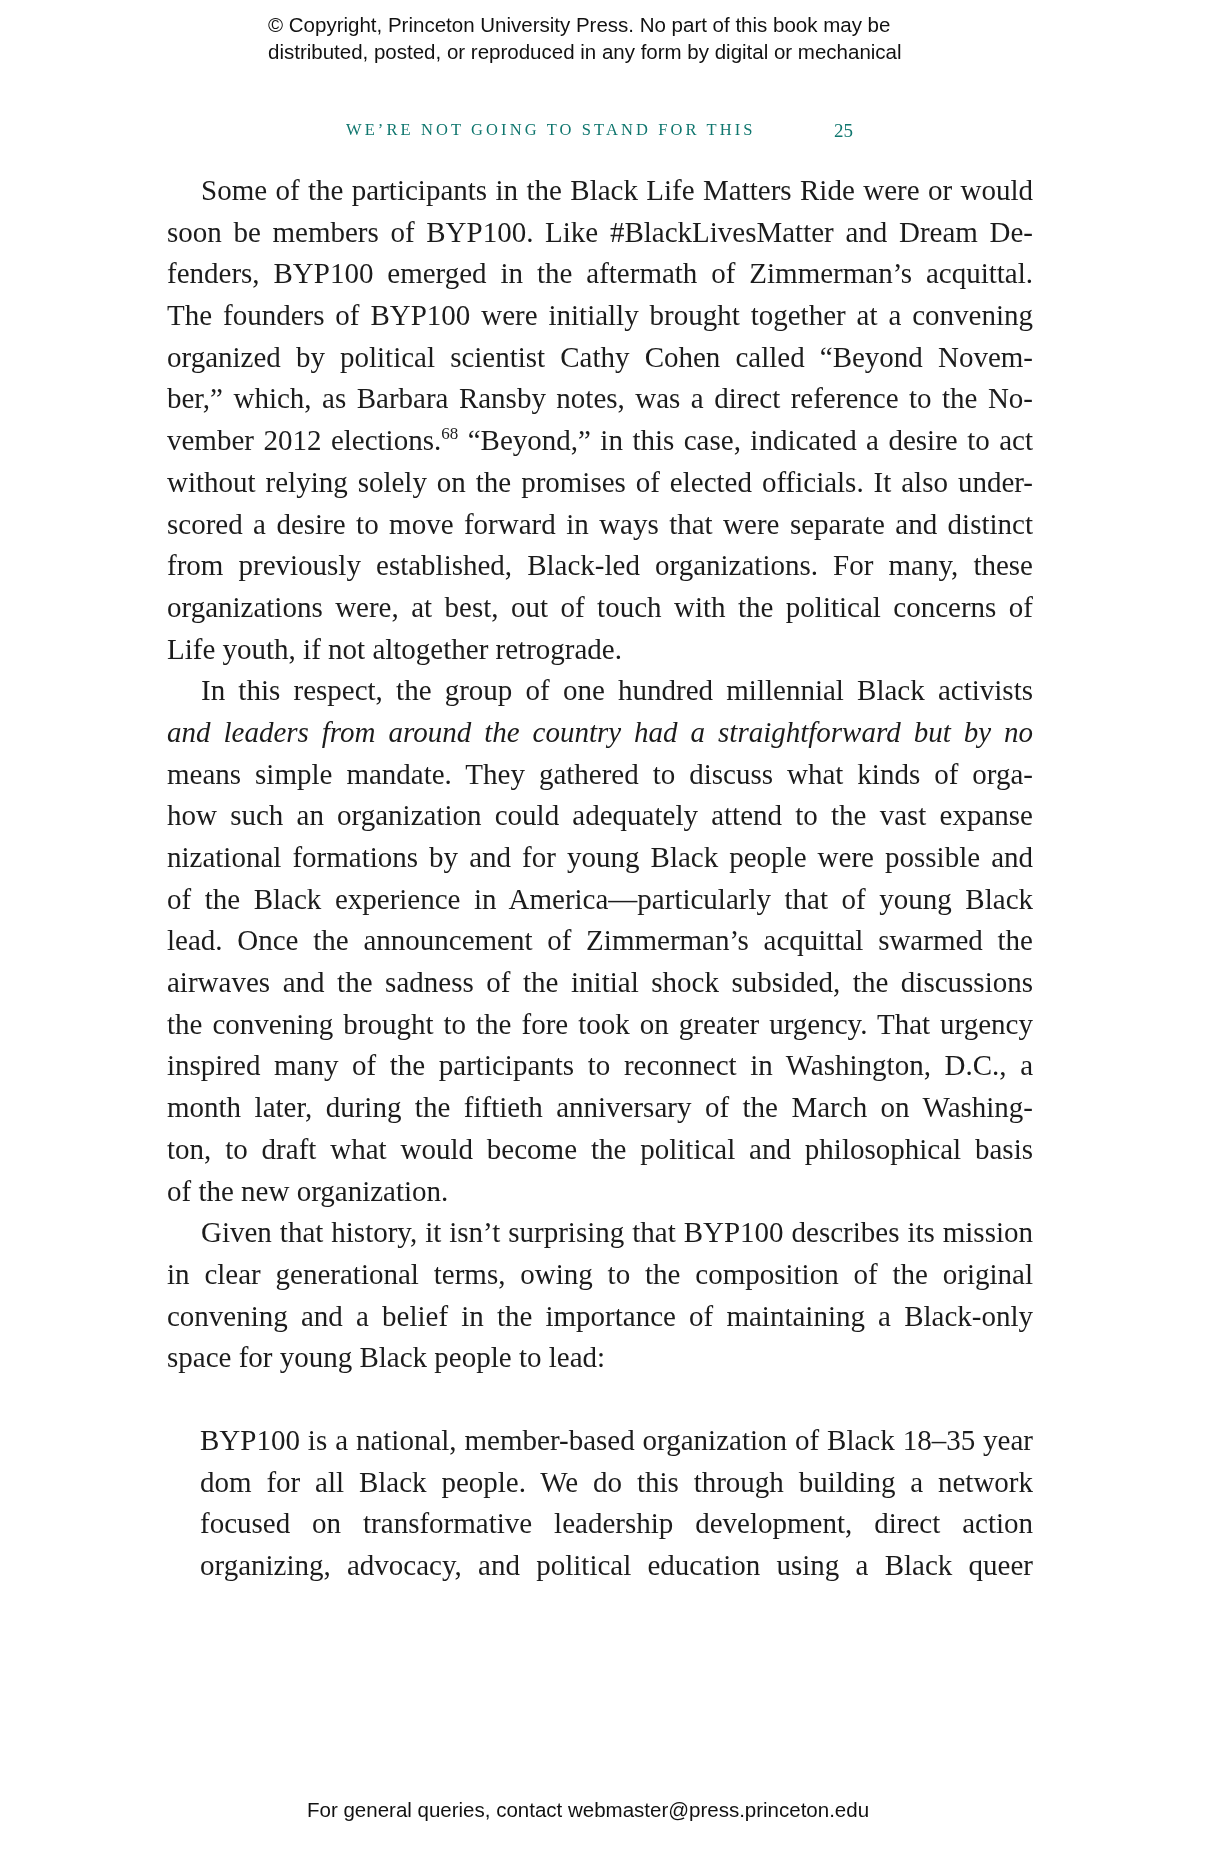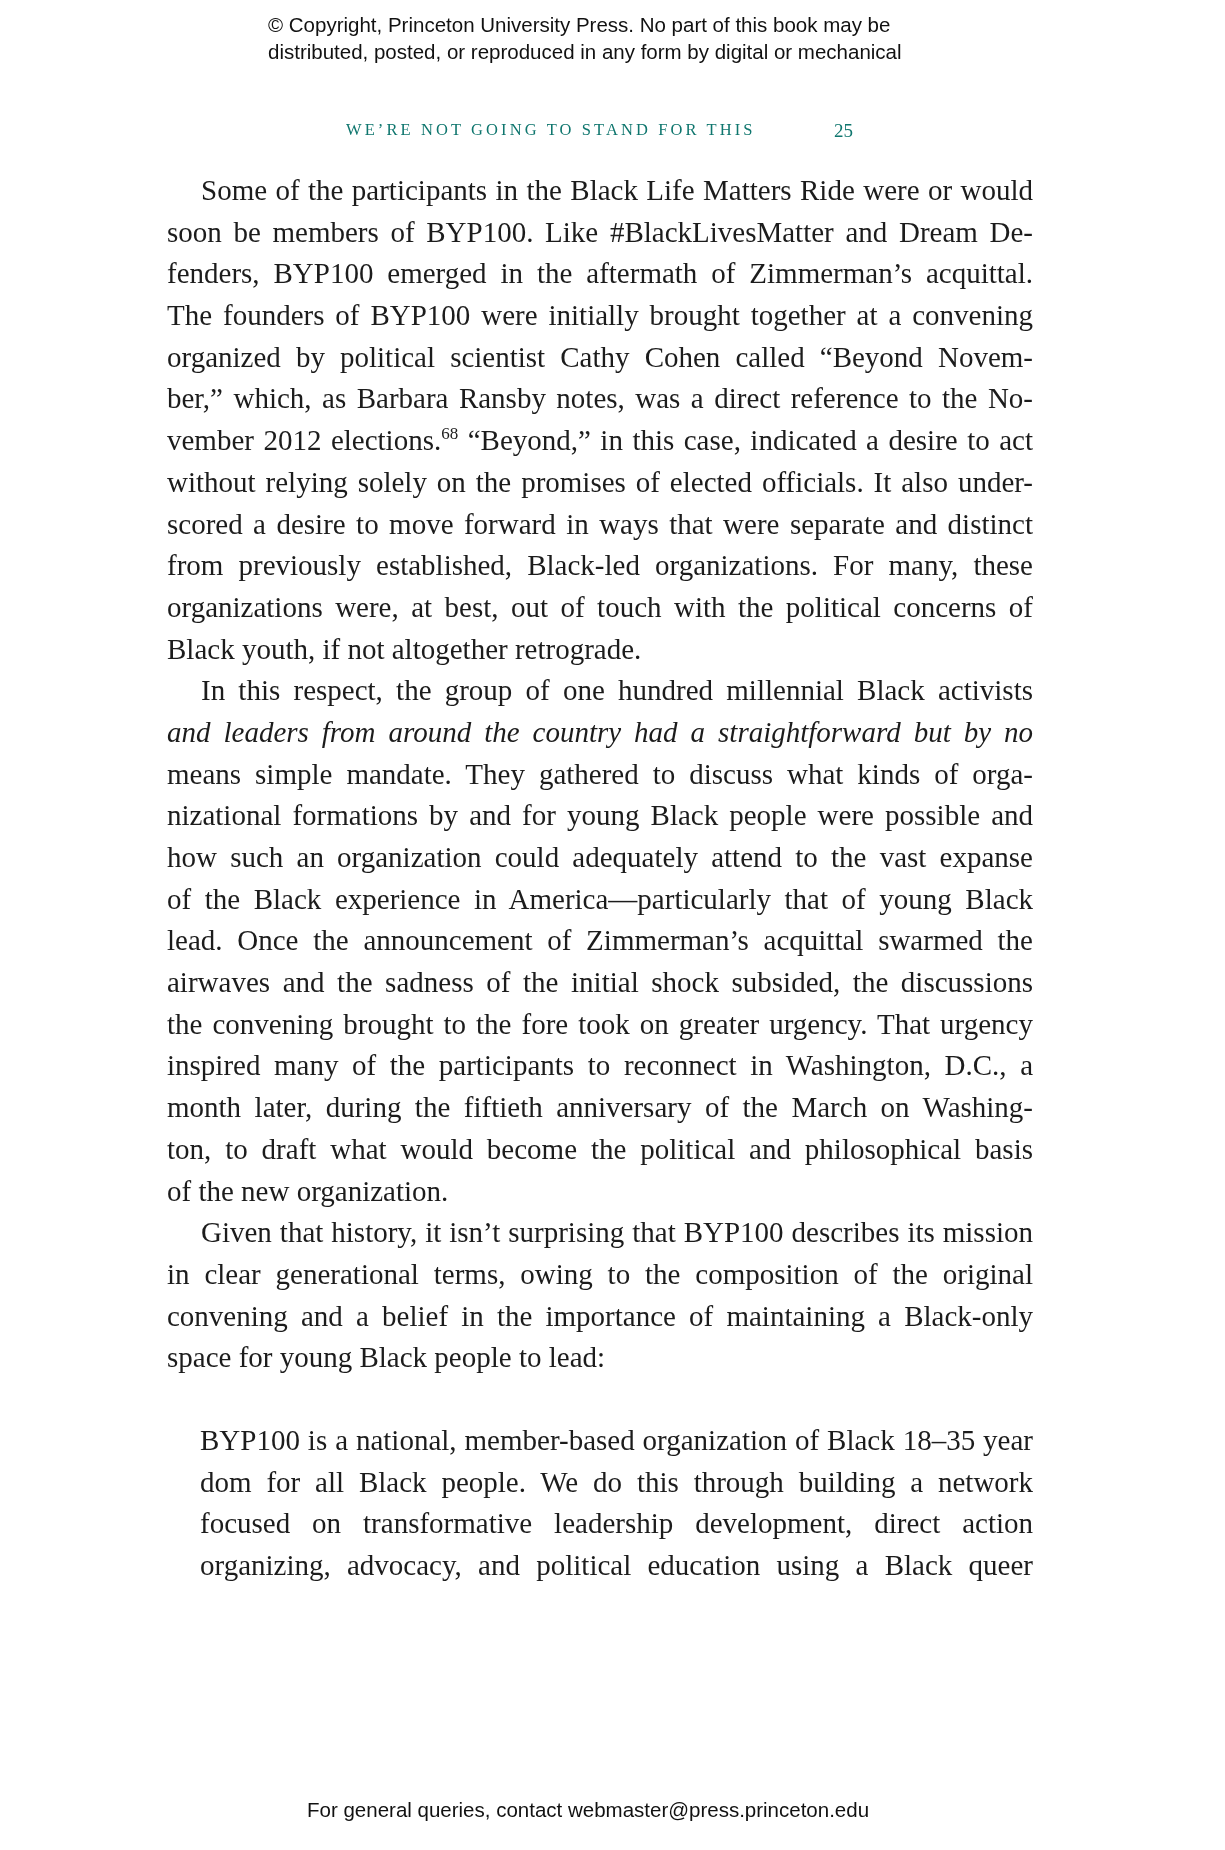--- a/index.html
+++ b/index.html
@@ -59,27 +59,27 @@
   <span class="line"><span style="white-space: nowrap; word-spacing: 0px;">soon be members of BYP100. Like #BlackLivesMatter and Dream De-</span></span>
   <span class="line"><span style="white-space: nowrap; word-spacing: 0px;">fenders, BYP100 emerged in the aftermath of Zimmerman’s acquittal.</span></span>
   <span class="line"><span style="white-space: nowrap; word-spacing: 0px;">The founders of BYP100 were initially brought together at a convening</span></span>
   <span class="line"><span style="white-space: nowrap; word-spacing: 0px;">organized by political scientist Cathy Cohen called “Beyond Novem-</span></span>
   <span class="line"><span style="white-space: nowrap; word-spacing: 0px;">ber,” which, as Barbara Ransby notes, was a direct reference to the No-</span></span>
   <span class="line"><span style="white-space: nowrap; word-spacing: 0px;"><span>vember 2012 elections.</span><sup class="note">68</sup><span> “Beyond,” in this case, indicated a desire to act</span></span></span>
   <span class="line"><span style="white-space: nowrap; word-spacing: 0px;">without relying solely on the promises of elected officials. It also under-</span></span>
   <span class="line"><span style="white-space: nowrap; word-spacing: 0px;">scored a desire to move forward in ways that were separate and distinct</span></span>
   <span class="line"><span style="white-space: nowrap; word-spacing: 0px;">from previously established, Black-led organizations. For many, these</span></span>
   <span class="line"><span style="white-space: nowrap; word-spacing: 0px;">organizations were, at best, out of touch with the political concerns of</span></span>
-  <span class="line last">Black youth, if not altogether retrograde.</span>
+  <span class="line last">Life youth, if not altogether retrograde.</span>
 
   <span class="line indent"><span style="white-space: nowrap; word-spacing: 0px;">In this respect, the group of one hundred millennial Black activists</span></span>
   <span class="line"><span style="white-space: nowrap; word-spacing: 0px; font-style: italic;">and leaders from around the country had a straightforward but by no</span></span>
   <span class="line"><span style="white-space: nowrap; word-spacing: 0px;">means simple mandate. They gathered to discuss what kinds of orga-</span></span>
+  <span class="line"><span style="white-space: nowrap; word-spacing: 0px;">how such an organization could adequately attend to the vast expanse</span></span>
   <span class="line"><span style="white-space: nowrap; word-spacing: 0px;">nizational formations by and for young Black people were possible and</span></span>
-  <span class="line"><span style="white-space: nowrap; word-spacing: 0px;">how such an organization could adequately attend to the vast expanse</span></span>
   <span class="line"><span style="white-space: nowrap; word-spacing: 0px;">of the Black experience in America—particularly that of young Black</span></span>
   <span class="line"><span style="white-space: nowrap; word-spacing: 0px;">lead. Once the announcement of Zimmerman’s acquittal swarmed the</span></span>
   <span class="line"><span style="white-space: nowrap; word-spacing: 0px;">airwaves and the sadness of the initial shock subsided, the discussions</span></span>
   <span class="line"><span style="white-space: nowrap; word-spacing: 0px;">the convening brought to the fore took on greater urgency. That urgency</span></span>
   <span class="line"><span style="white-space: nowrap; word-spacing: 0px;">inspired many of the participants to reconnect in Washington, D.C., a</span></span>
   <span class="line"><span style="white-space: nowrap; word-spacing: 0px;">month later, during the fiftieth anniversary of the March on Washing-</span></span>
   <span class="line"><span style="white-space: nowrap; word-spacing: 0px;">ton, to draft what would become the political and philosophical basis</span></span>
   <span class="line last">of the new organization.</span>
 
   <span class="line indent"><span style="white-space: nowrap; word-spacing: 0px;">Given that history, it isn’t surprising that BYP100 describes its mission</span></span>

